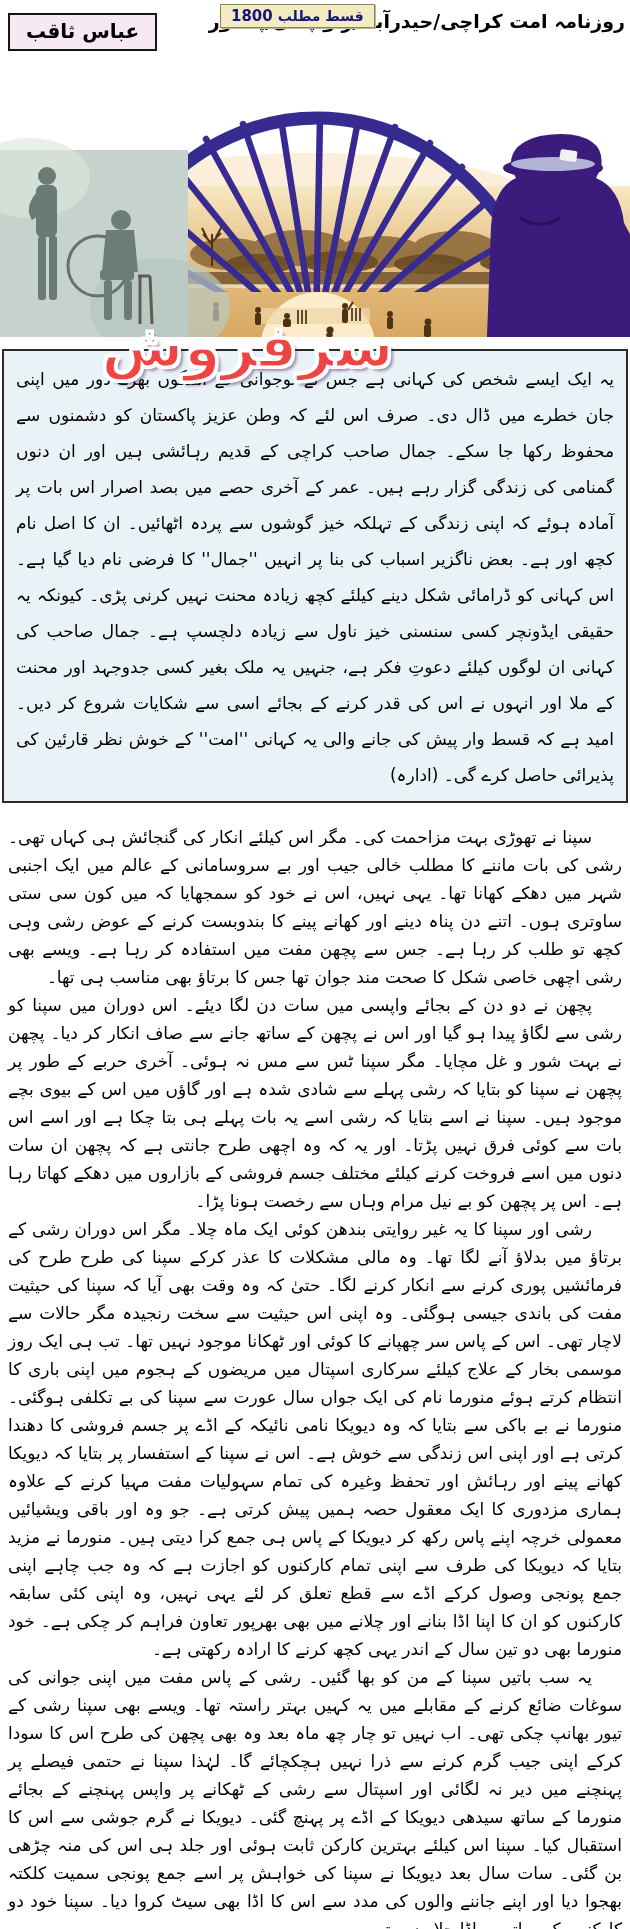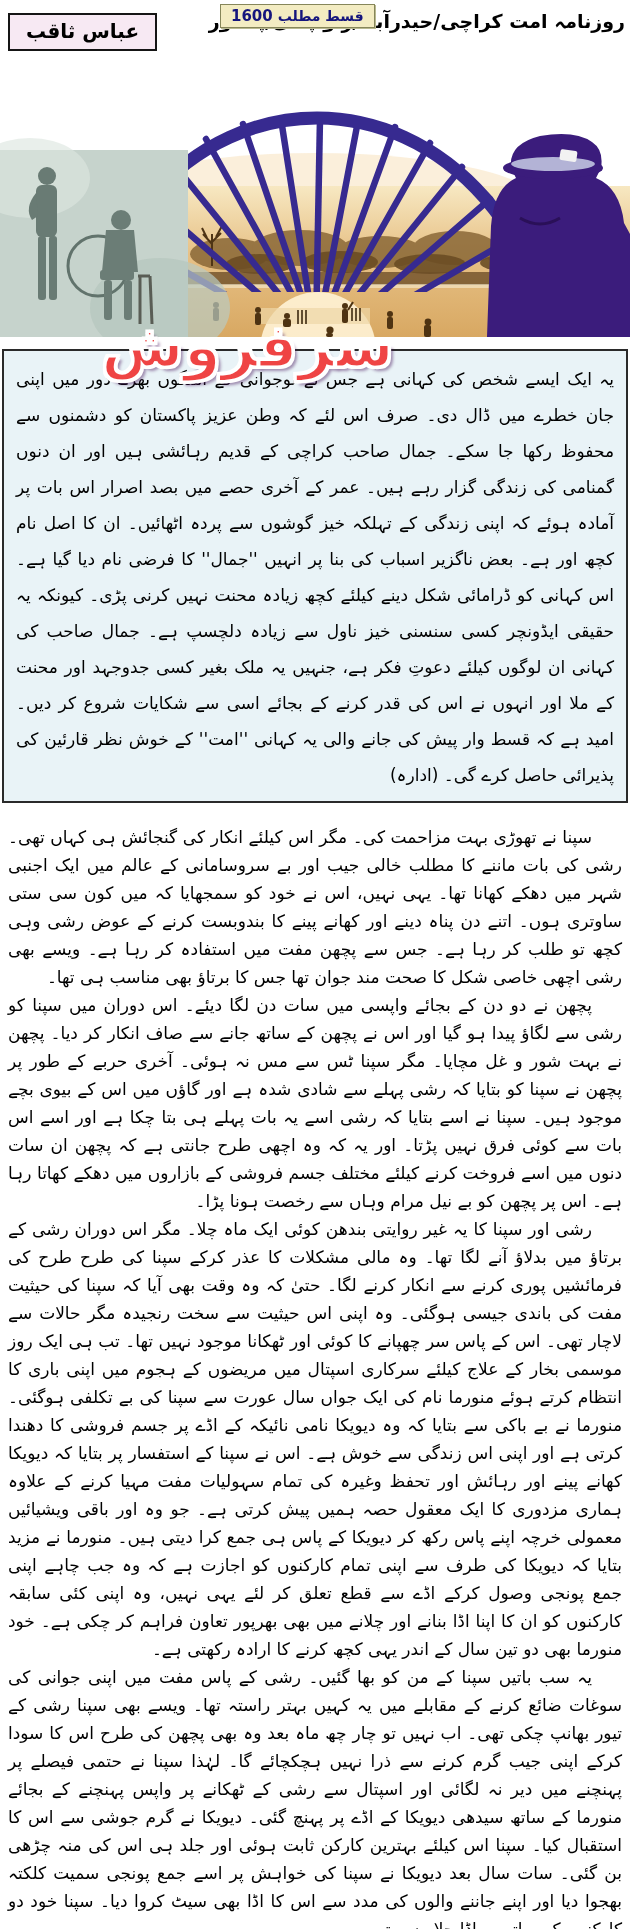--- a/index.html
+++ b/index.html
@@ -57,21 +57,21 @@
 </style>
 </head>
 <body>
 
 <div class="page">
 
   <div class="hdr">
     <div class="np-title">روزنامہ امت کراچی/حیدرآباد/راولپنڈی/پشاور</div>
     <div class="ep-box">
       <span>قسط مطلب</span>
-      <span class="num">1600</span>
+      <span class="num">1800</span>
     </div>
     <div class="author-box">
       <span>عباس ثاقب</span>
     </div>
   </div>
 
   <div class="banner">
     <svg width="630" height="279" viewBox="0 0 630 279">
       <defs>
         <linearGradient id="field" x1="0" y1="0" x2="0" y2="1">

